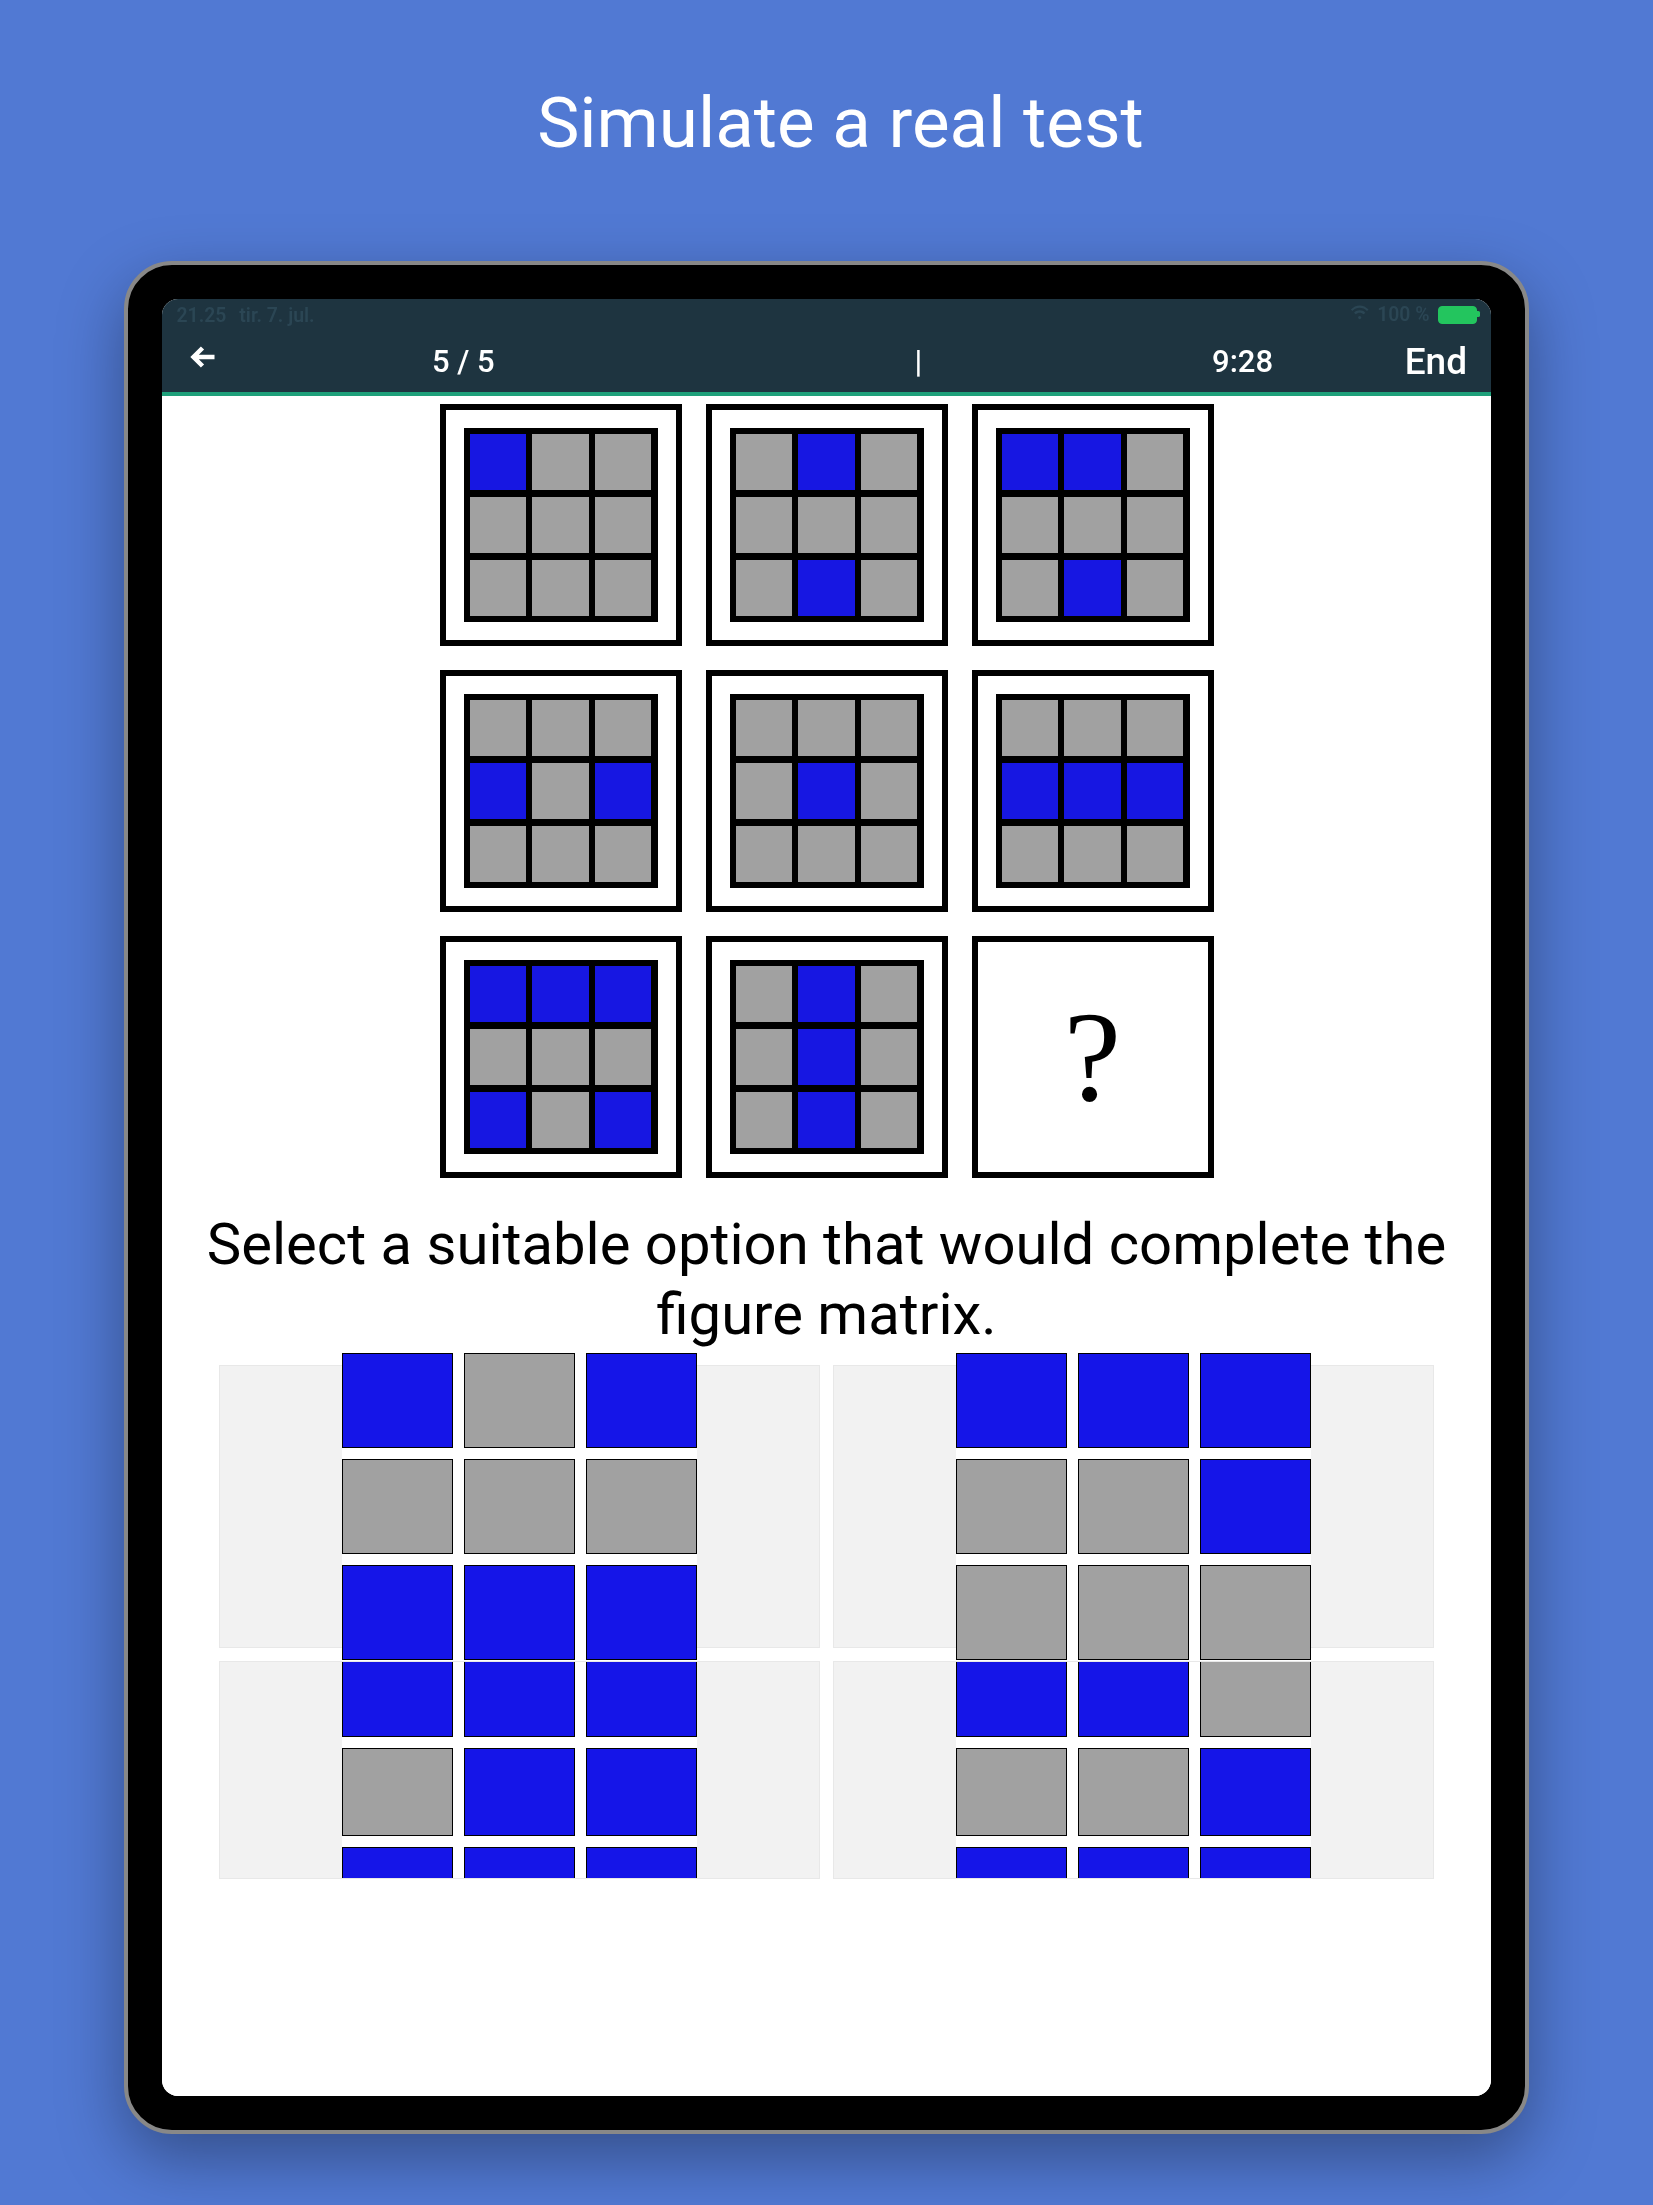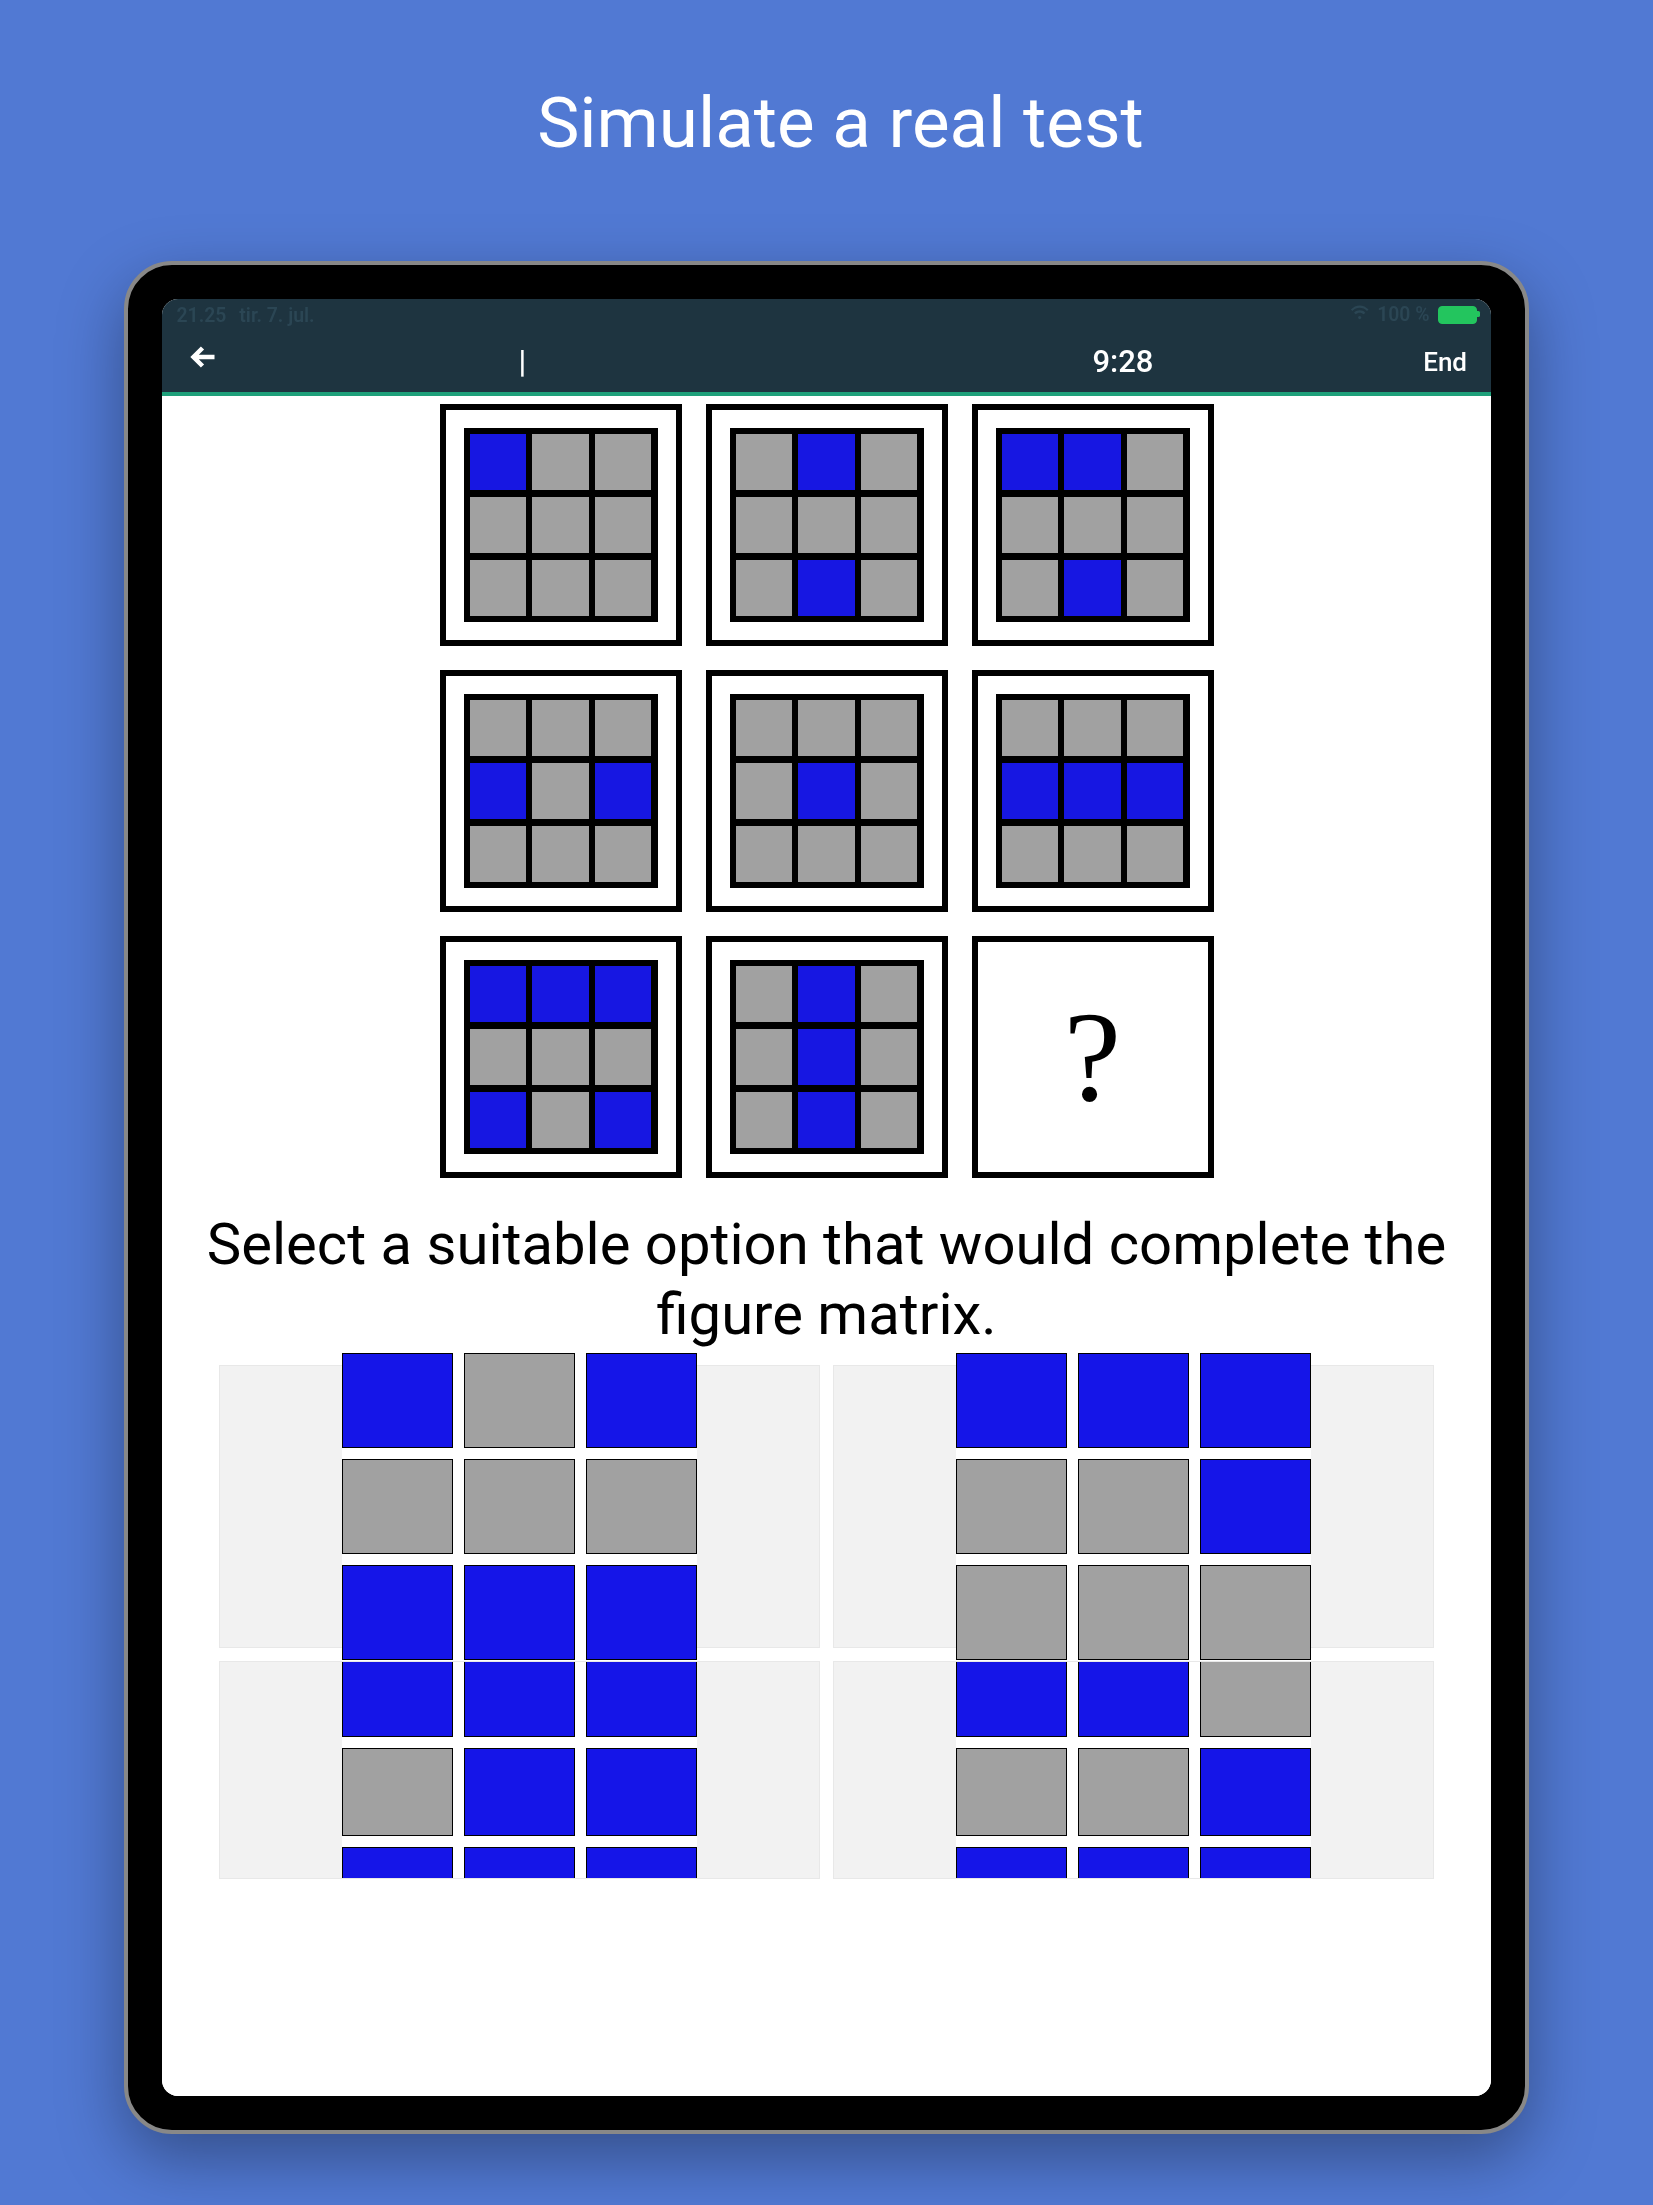--- a/index.html
+++ b/index.html
@@ -80,21 +80,21 @@
       font-weight: 500;
       border-bottom: 4.8px solid #1ea07a;
     }
     .back-arrow {
       color: white;
       font-size: 40px;
       font-weight: bold;
     }
     .bar-section { flex: 1; text-align: center; }
     .bar-section.progress { text-align: left; padding-left: 210px; }
-    .end-btn { font-size: 26px; }
+    .end-btn { font-size: 37px; }
     .content {
       flex: 1;
       background: #fff;
       overflow: hidden;
     }
     .matrix-wrap {
       display: flex;
       flex-direction: column;
       align-items: center;
       padding-top: 8px;
@@ -194,20 +194,21 @@
         <span class="battery"></span>
       </div>
     </div>
 
     <div class="app-bar">
       <span class="back-arrow">
         <svg width="36" height="36" viewBox="0 0 24 24" fill="none" stroke="white" stroke-width="3">
             <path d="M19 12H5M11 6l-6 6 6 6"></path>
           </svg>
       </span>
+      <span class="bar-section progress">5 / 5</span>
       <span class="bar-section">|</span>
       <span class="bar-section">9:28</span>
       <span class="end-btn">End</span>
     </div>
 
     <div class="content">
       <div class="matrix-wrap">
         <div class="mgrid" id="matrix-grid">
             <div class="cell-box">
               <div class="mini-grid">

